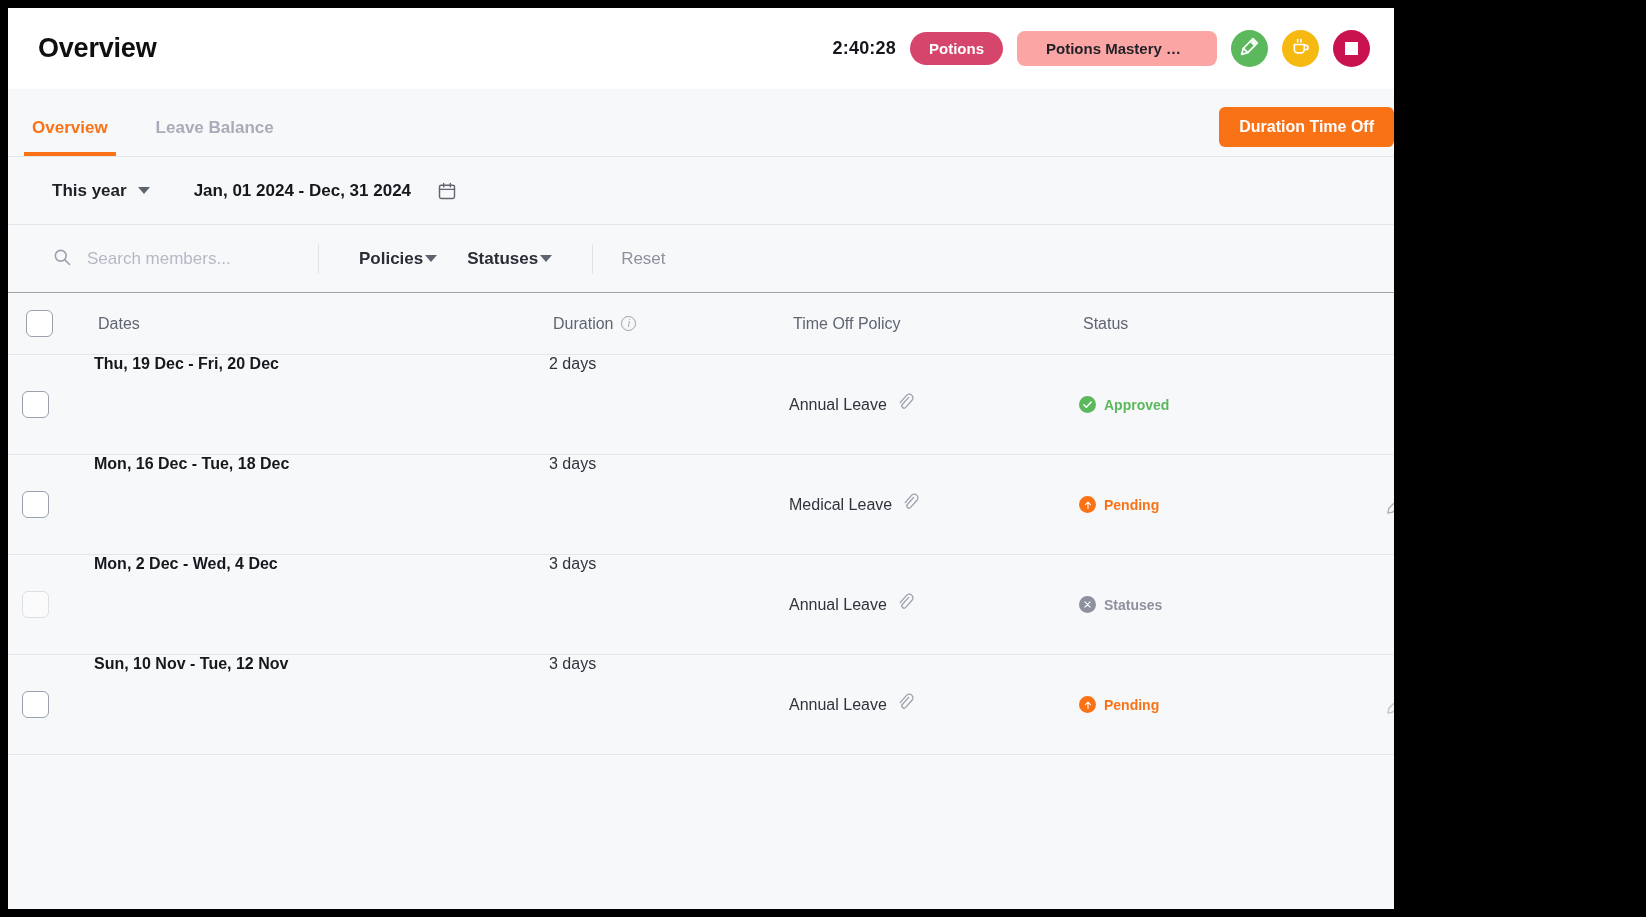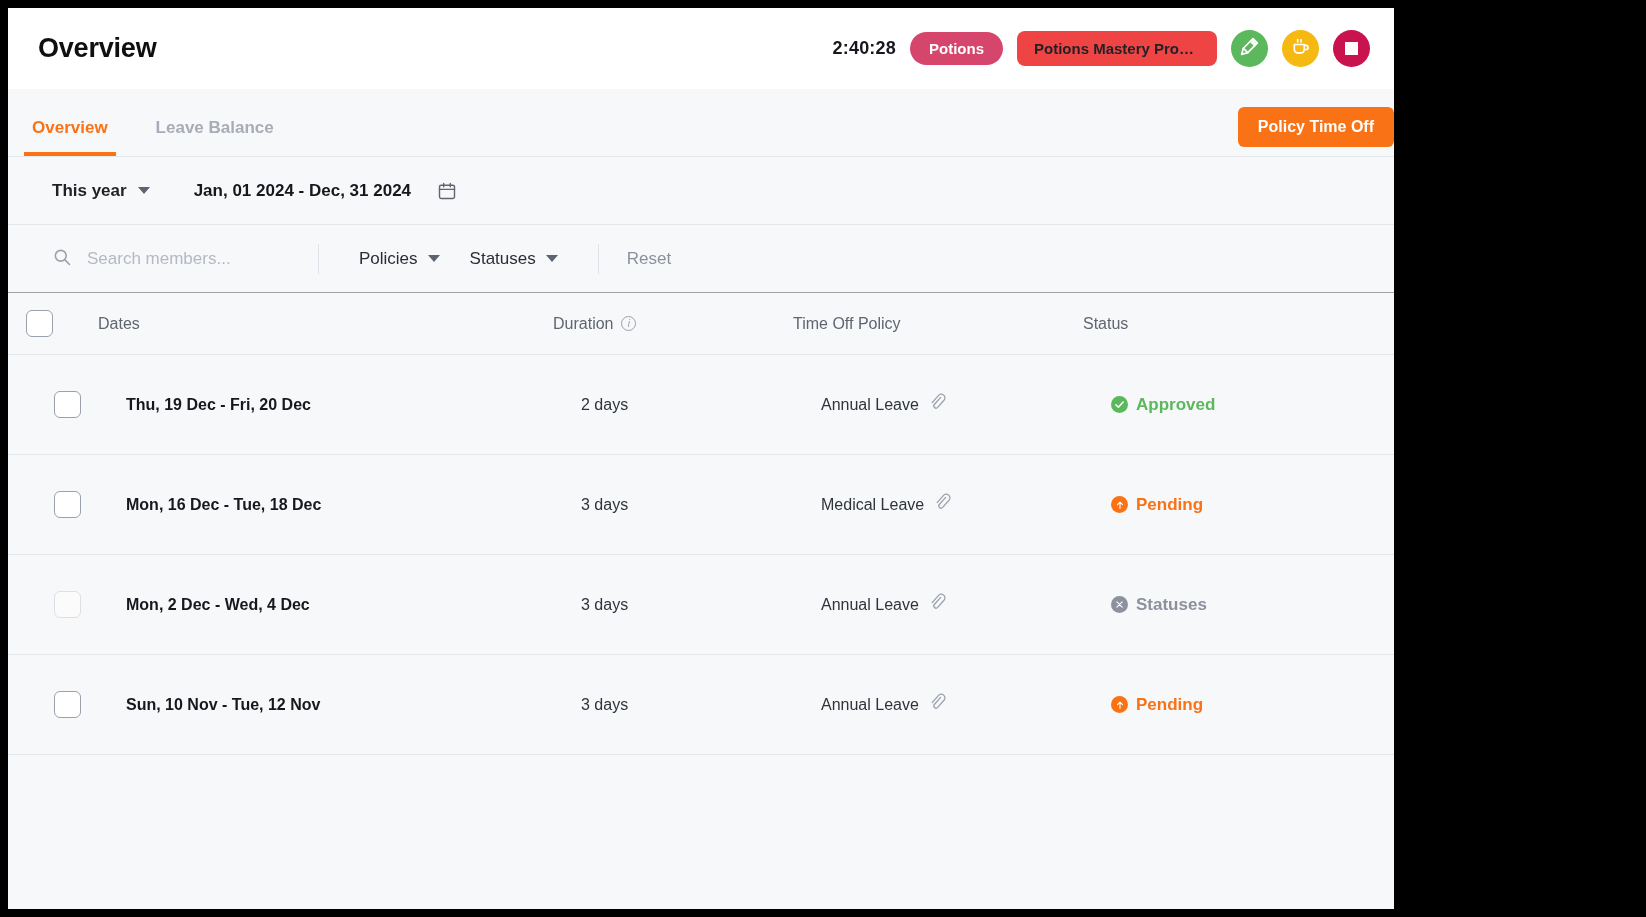--- a/index.html
+++ b/index.html
@@ -52,26 +52,26 @@
     background: #d6456b;
     color: #ffffff;
     font-size: 15px;
     font-weight: bold;
     border-radius: 18px;
     padding: 9px 19px;
     line-height: 1;
     white-space: nowrap;
   }
   .chip-task {
-    background: #ef4444;
+    background: #fca5a5;
     color: #1f2127;
     font-size: 15px;
     font-weight: bold;
     border-radius: 8px;
-    padding: 10px 17px;
+    padding: 10px 29px;
     line-height: 1;
     white-space: nowrap;
     max-width: 200px;
     overflow: hidden;
     text-overflow: ellipsis;
   }
   .circle-btn {
     width: 37px;
     height: 37px;
     border-radius: 50%;
@@ -193,23 +193,23 @@
     font-size: 17px;
     color: #1f2127;
     font-family: "Liberation Sans", sans-serif;
     width: 220px;
   }
   .search-input::placeholder { color: #b5b9c4; }
   .vdiv { width: 1px; height: 30px; background: #e0e3e9; }
   .filter-item {
     display: flex;
     align-items: center;
-    gap: 10px;
+    gap: 2px;
     font-size: 17px;
-    font-weight: normal;
+    font-weight: bold;
     color: #2a2d35;
     cursor: pointer;
     padding: 0 12px;
   }
   .filters-group { display: flex; align-items: center; gap: 6px; margin: 0 28px; }
   .reset-btn {
     font-size: 17px;
     color: #8c919d;
     cursor: pointer;
     margin-left: 28px;
@@ -219,24 +219,23 @@
   .table { width: 100%; }
   .thead {
     display: flex;
     align-items: center;
     height: 62px;
     border-bottom: 1px solid #e3e6eb;
     padding: 0 18px;
   }
   .trow {
     display: flex;
-    align-items: center;
     height: 100px;
     border-bottom: 1px solid #e3e6eb;
-    padding: 0 46px;
+    padding: 0 14px;
     position: relative;
   }
   .c-check { width: 72px; flex: 0 0 72px; display: flex; align-items: center; }
   .c-dates { width: 455px; flex: 0 0 455px; }
   .c-dur   { width: 240px; flex: 0 0 240px; }
   .c-pol   { width: 290px; flex: 0 0 290px; display: flex; align-items: center; gap: 9px; }
   .c-stat  { width: 300px; flex: 0 0 300px; display: flex; align-items: center; gap: 8px; }
   .c-act   { flex: 1 1 auto; display: flex; align-items: center; justify-content: flex-end; gap: 18px; padding-right: 16px; }
 
   .th {
@@ -250,21 +249,21 @@
   .cell-plain { font-size: 16px; color: #2f333b; }
   .chk {
     width: 27px; height: 27px;
     border: 1.5px solid #9aa0ac;
     border-radius: 6px;
     background: #ffffff;
     cursor: pointer;
   }
   .chk.dim { border-color: #dcdfe5; background: #fbfbfc; }
 
-  .status-text { font-size: 17px; font-weight: bold; }
+  .status-text { font-size: 14px; font-weight: bold; }
   .st-approved { color: #5cb85c; }
   .st-pending  { color: #f97316; }
   .st-cancelled{ color: #8c919d; }
   .st-dot {
     width: 17px; height: 17px; border-radius: 50%;
     display: flex; align-items: center; justify-content: center;
     flex: 0 0 auto;
   }
   .dot-green { background: #5cb85c; }
   .dot-orange { background: #f97316; }
@@ -329,21 +328,21 @@
         <span class="stop-square"></span>
       </div>
     </div>
   </div>
 
   <div class="tabbar">
     <div class="tabs">
       <div class="tab active">Overview</div>
       <div class="tab">Leave Balance</div>
     </div>
-    <button class="btn-request">Policy Time Off</button>
+    <button class="btn-request">Duration Time Off</button>
   </div>
 
   <div class="daterow">
     <div class="range-select">
       <span>This year</span>
       <span class="caret"></span>
     </div>
     <div class="range-text">Jan, 01 2024 - Dec, 31 2024</div>
     <div class="cal-icon">
       <svg width="20" height="20" viewBox="0 0 24 24" fill="none" stroke="#5f6571" stroke-width="1.7" stroke-linecap="round" stroke-linejoin="round">

